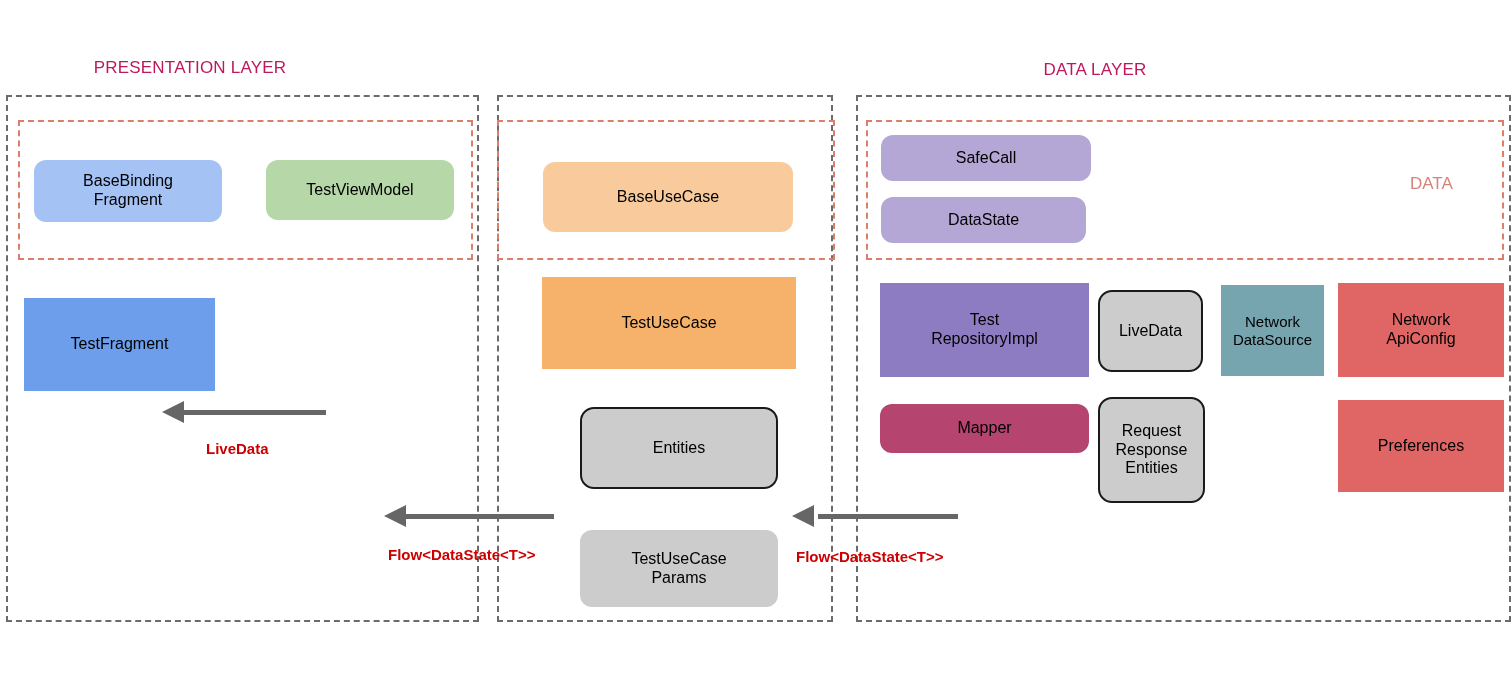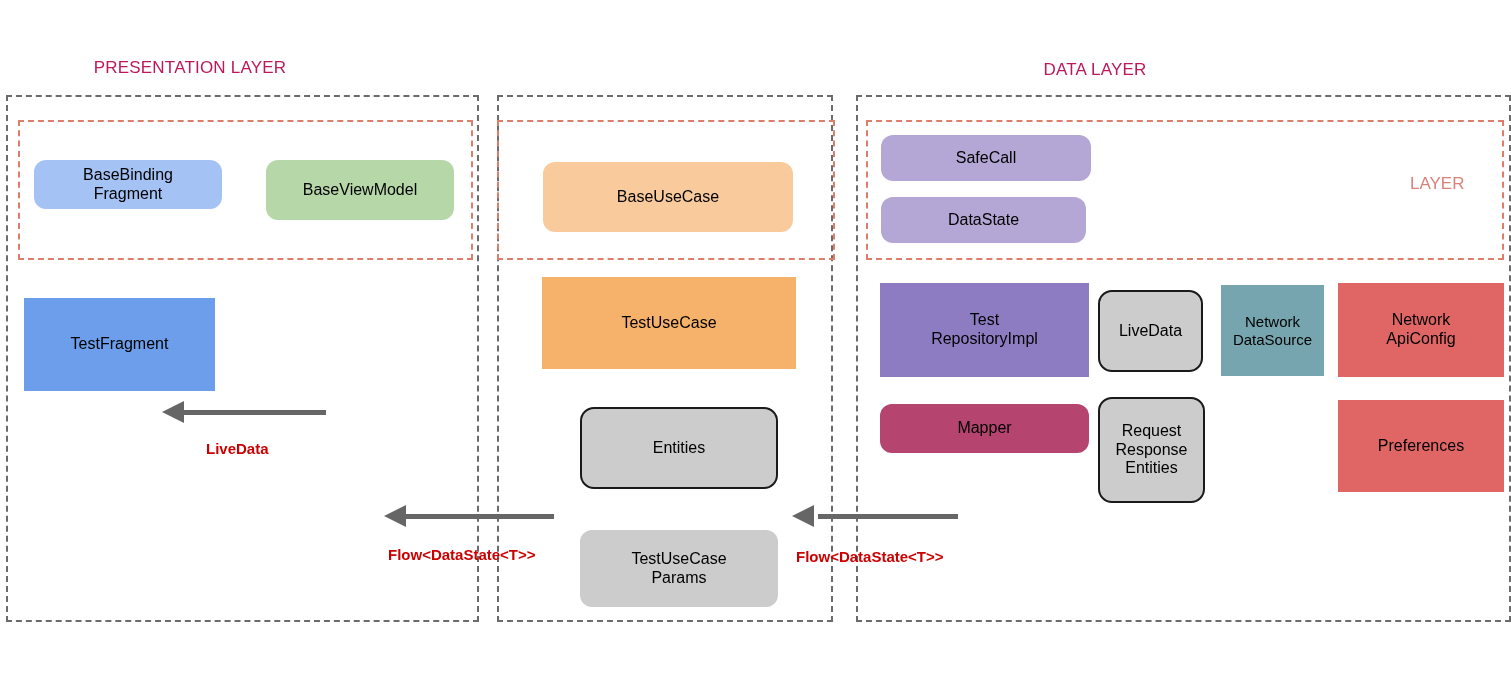--- a/index.html
+++ b/index.html
@@ -101,25 +101,25 @@
   <div class="layer-title" style="left:40px; top:58px; width:300px;">PRESENTATION LAYER</div>
   <div class="layer-title" style="left:950px; top:60px; width:290px;">DATA LAYER</div>
 
   <div class="layer-box" style="left:6px; top:95px; width:473px; height:527px;"></div>
   <div class="layer-box" style="left:497px; top:95px; width:336px; height:527px;"></div>
   <div class="layer-box" style="left:856px; top:95px; width:655px; height:527px;"></div>
 
   <div class="core-band" style="left:18px; top:120px; width:455px; height:140px;"></div>
   <div class="core-band" style="left:497px; top:120px; width:338px; height:140px;"></div>
   <div class="core-band" style="left:866px; top:120px; width:638px; height:140px;"></div>
-  <div class="core-label" style="left:1410px; top:174px;">LAYER</div>
+  <div class="core-label" style="left:1410px; top:174px;">DATA</div>
 
-  <div class="node rounded" style="left:34px; top:160px; width:188px; height:49px; background:#a4c2f4;">BaseBinding
+  <div class="node rounded" style="left:34px; top:160px; width:188px; height:62px; background:#a4c2f4;">BaseBinding
 Fragment</div>
-  <div class="node rounded" style="left:266px; top:160px; width:188px; height:60px; background:#b6d7a8;">BaseViewModel</div>
+  <div class="node rounded" style="left:266px; top:160px; width:188px; height:60px; background:#b6d7a8;">TestViewModel</div>
 
   <div class="node" style="left:24px; top:275px; width:191px; height:93px; background:#6d9eeb;margin-top:23px;">TestFragment</div>
 
   <div class="arrow-line" style="left:182px; top:410px; width:144px;"></div>
   <div class="arrow-head" style="left:162px; top:401px;"></div>
   <div class="arrow-label" style="left:206px; top:440px;">LiveData</div>
 
   <div class="node rounded" style="left:543px; top:162px; width:250px; height:70px; background:#f9cb9c;">BaseUseCase</div>
 
   <div class="node" style="left:542px; top:277px; width:254px; height:92px; background:#f6b26b;">TestUseCase</div>

